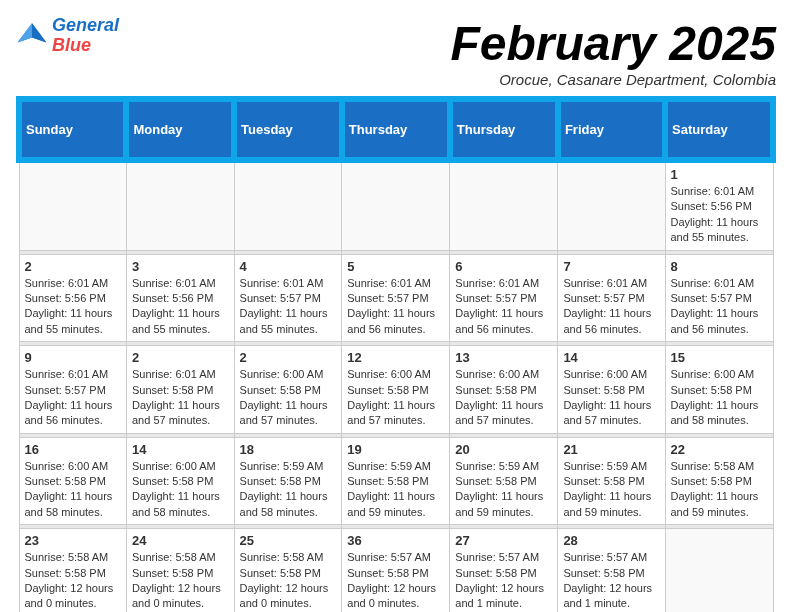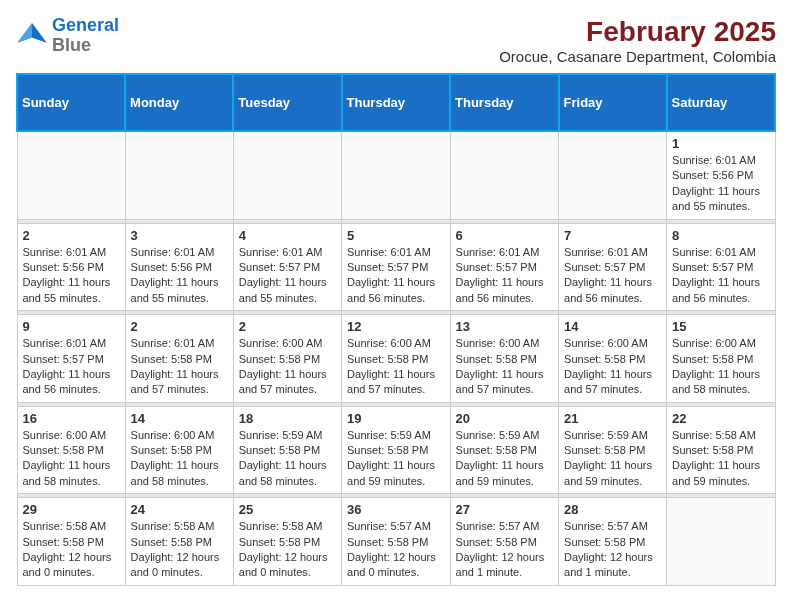--- a/index.html
+++ b/index.html
@@ -8,20 +8,21 @@
       background: #fff;
       width: 792px;
       min-height: 612px;
       padding: 16px;
     }
     .header {
       display: flex;
       align-items: flex-start;
       justify-content: space-between;
       margin-bottom: 8px;
+      font-style: italic;
     }
     .logo {
       display: flex;
       align-items: center;
       gap: 4px;
     }
     .logo-text {
       font-size: 18px;
       font-weight: bold;
       color: #333;
@@ -31,42 +32,42 @@
       color: #1a6fc4;
     }
     .logo-bird {
       width: 32px;
       height: 32px;
     }
     .title-block {
       text-align: right;
     }
     .month-title {
-      font-size: 28px;
+      font-size: 48px;
       font-weight: bold;
-      color: #7f1d1d;
+      color: #000000;
     }
     .subtitle {
       font-size: 15px;
       color: #333;
       margin-left: 28px;
     }
     .calendar {
       width: 100%;
       border-collapse: collapse;
       font-size: 11px;
     }
     .calendar th {
       background: #1a6fc4;
       color: #fff;
       padding: 20px 4px;
       text-align: left;
       font-size: 13px;
       font-weight: bold;
-      border: 2px solid #0ea5e9;
+      border: 6px solid #0ea5e9;
     }
     .calendar td {
       vertical-align: top;
       border: 1px solid #ccc;
       padding: 4px 5px;
       width: 110px;
       min-height: 80px;
       background: #fff;
     }
     .calendar td.empty {
@@ -96,21 +97,21 @@
 
 <div class="header">
   <div class="logo">
     <svg class="logo-bird" viewBox="0 0 40 40" xmlns="http://www.w3.org/2000/svg">
       <polygon points="20,4 38,28 20,22 2,28" fill="#1a6fc4"></polygon>
       <polygon points="20,4 38,28 20,22" fill="#1a6fc4"></polygon>
       <polygon points="20,4 2,28 20,22" fill="#4da3e8"></polygon>
     </svg>
     <div class="logo-text">
       <div><span>General</span></div>
-      <div><span style="color:#737373">Blue</span></div>
+      <div><span style="color:#ef4444">Blue</span></div>
     </div>
   </div>
   <div class="title-block">
     <div class="month-title">February 2025</div>
     <div class="subtitle">Orocue, Casanare Department, Colombia</div>
   </div>
 </div>
 
 <table class="calendar">
   <thead>
@@ -324,21 +325,21 @@
         <td></td>
         <td></td>
         <td></td>
         <td></td>
         <td></td>
         <td></td>
         <td></td>
       </tr>
       <tr>
         <td>
-          <span class="day-num">29</span>
+          <span class="day-num">23</span>
           <div class="day-info" style="white-space: pre-line;">Sunrise: 5:58 AM
 Sunset: 5:58 PM
 Daylight: 12 hours
 and 0 minutes.</div>
         </td>
         <td>
           <span class="day-num">24</span>
           <div class="day-info" style="white-space: pre-line;">Sunrise: 5:58 AM
 Sunset: 5:58 PM
 Daylight: 12 hours

